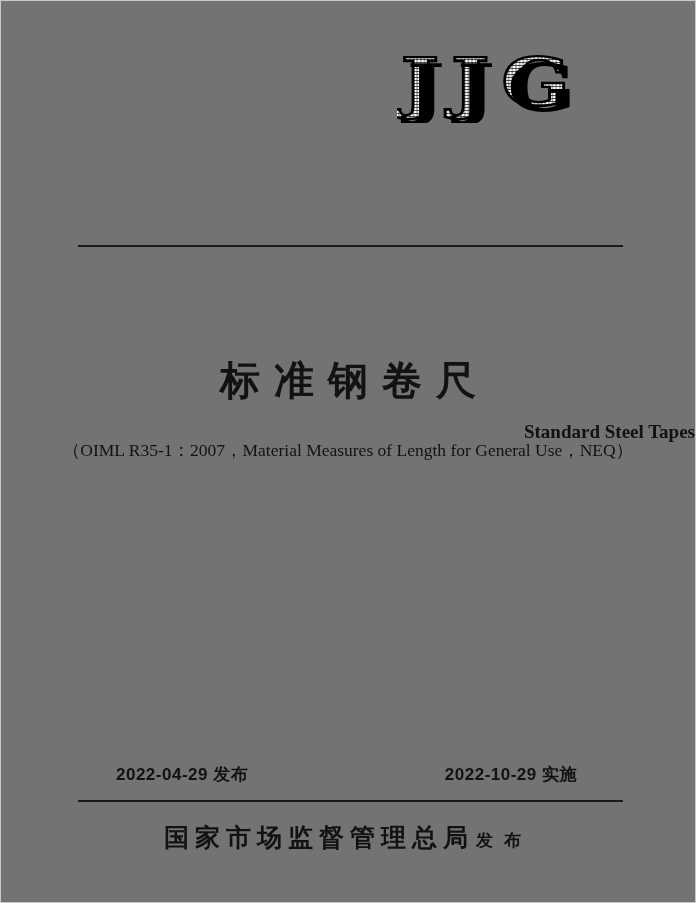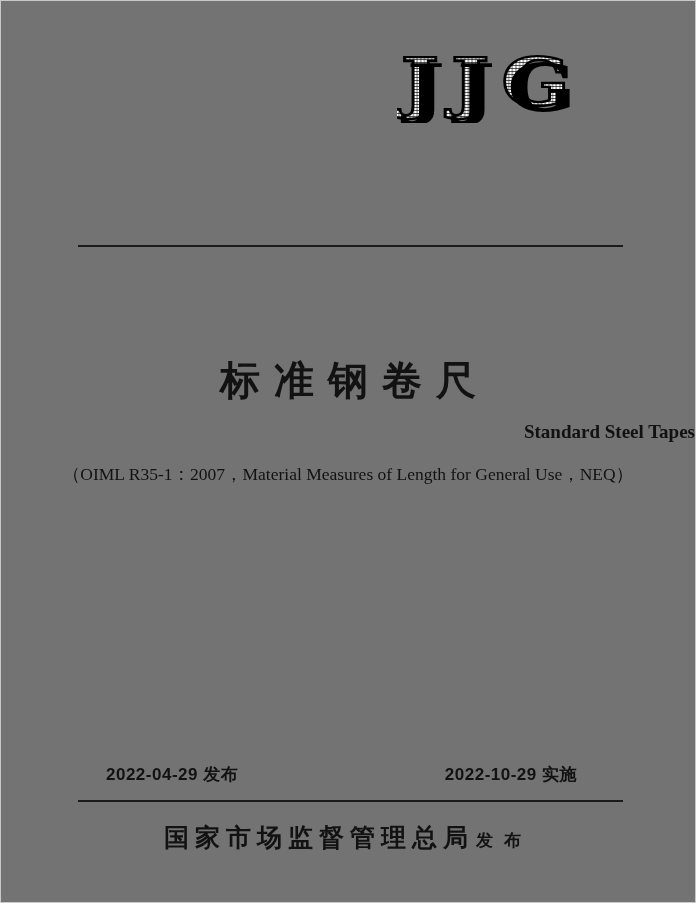--- a/index.html
+++ b/index.html
@@ -69,36 +69,36 @@
     position: absolute;
     top: 420px;
     left: 0;
     width: 100%;
     text-align: right;
     font-size: 19px;
     font-weight: bold;
   }
   .oiml {
     position: absolute;
-    top: 461px;
+    top: 437px;
     left: 0;
     width: 100%;
     text-align: center;
     font-size: 17.5px;
     white-space: nowrap;
   }
   .date {
     position: absolute;
     top: 762px;
     font-family: "Liberation Sans", "DejaVu Sans", sans-serif;
     font-weight: bold;
     font-size: 17px;
     letter-spacing: 0.5px;
   }
-  .date-issue { left: 105px; text-align: right; }
+  .date-issue { left: 115px; text-align: right; }
   .date-implement { right: 118px; }
   .publisher-row {
     position: absolute;
     top: 820px;
     left: 0;
     width: 100%;
     text-align: center;
     white-space: nowrap;
   }
   .publisher-name {

